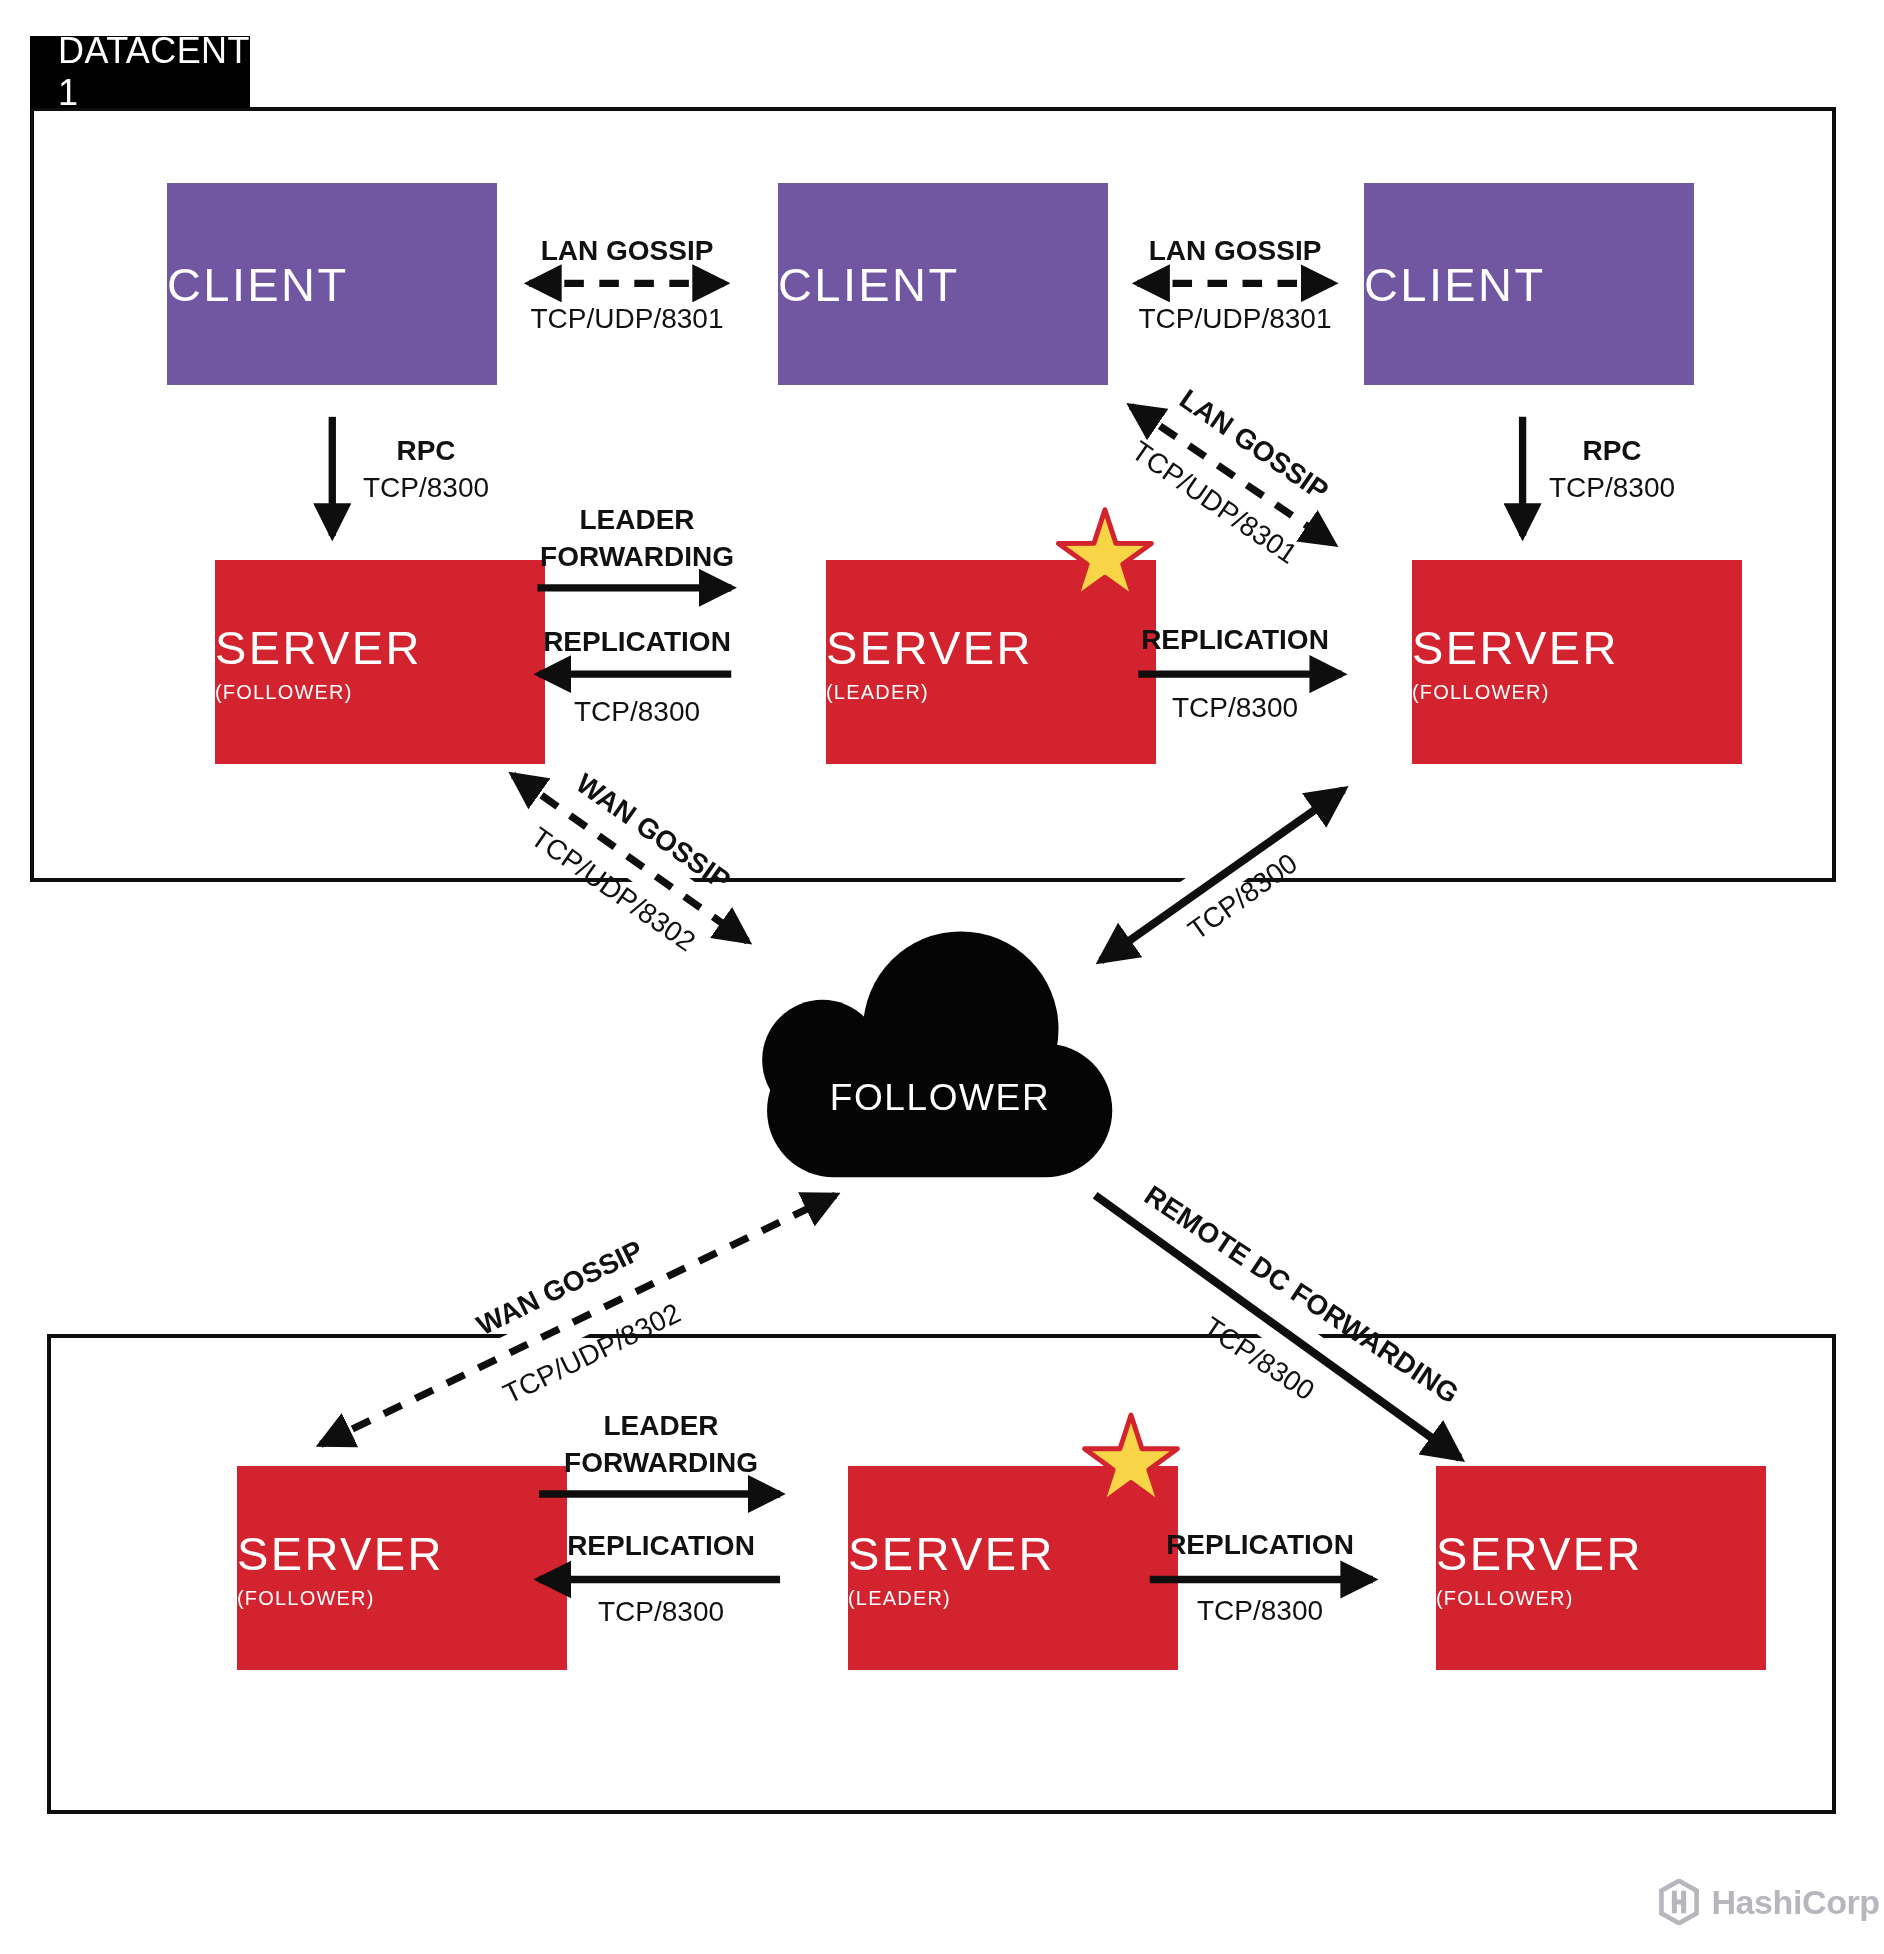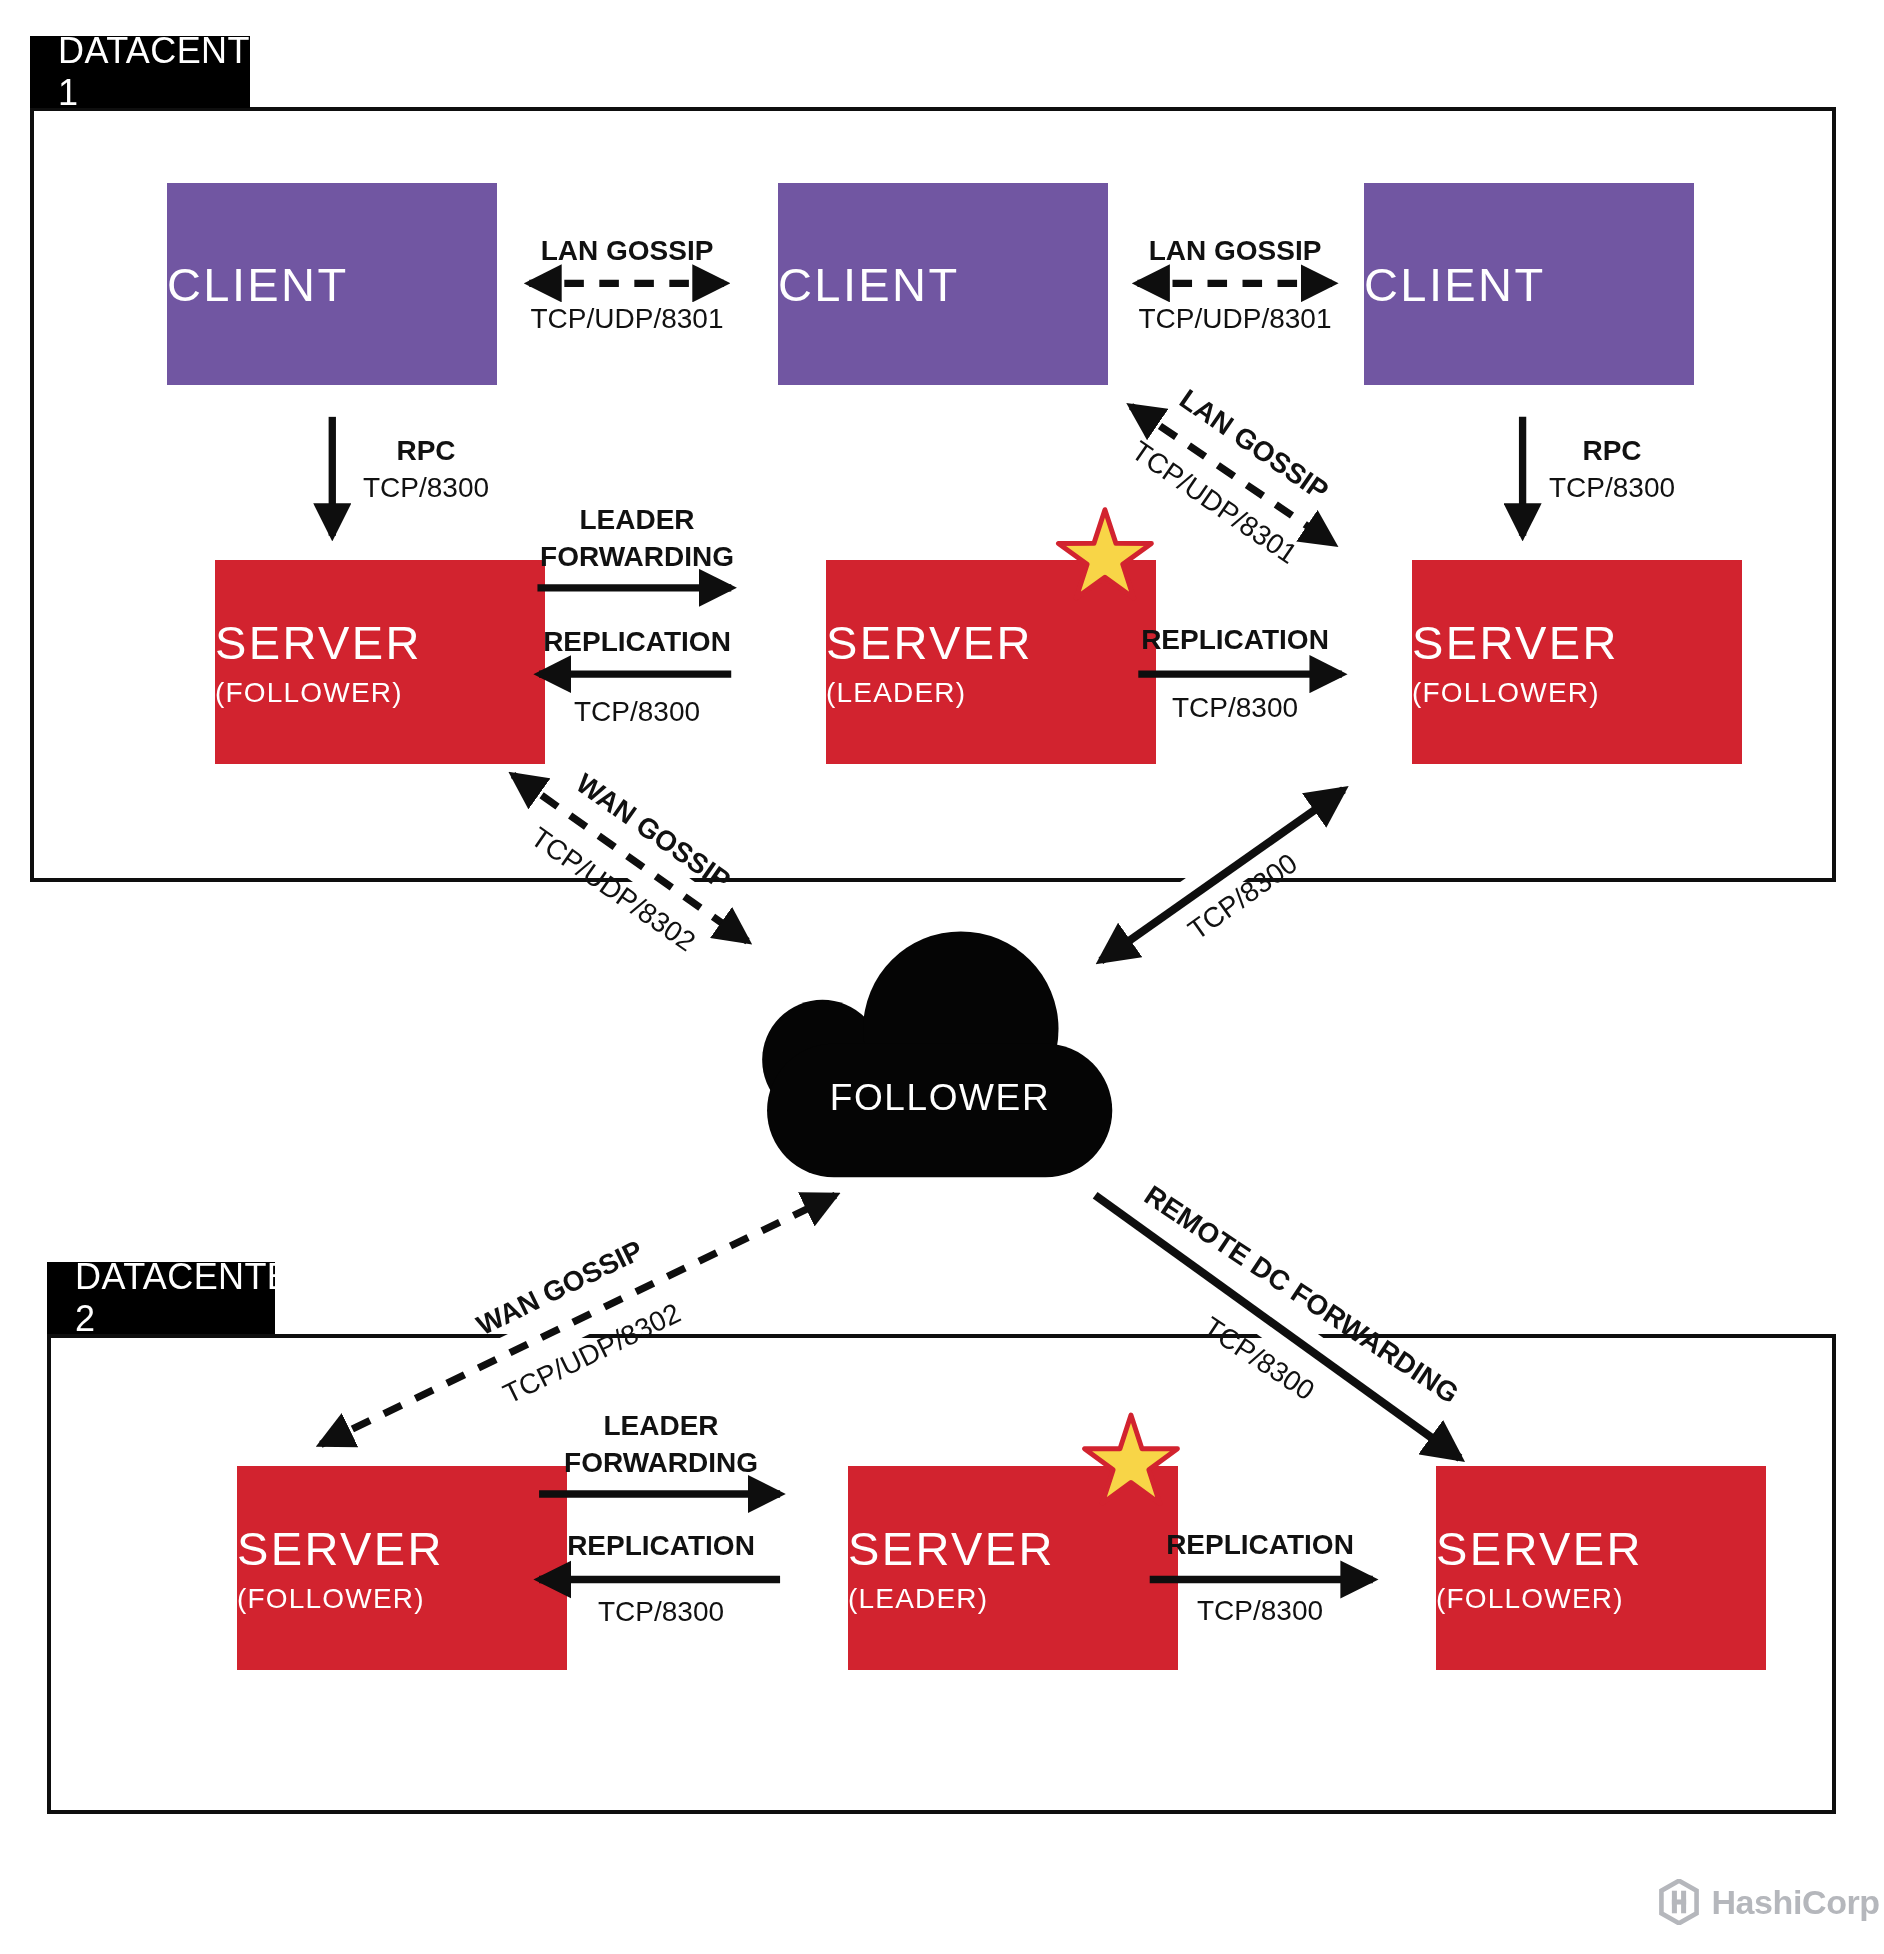--- a/index.html
+++ b/index.html
@@ -6,21 +6,21 @@
   .canvas{position:relative;width:1885px;height:1954px;background:#fff;
           font-family:"Liberation Sans",sans-serif;color:#111;overflow:hidden;}
   .frame{position:absolute;border:4.1px solid #0e0e0e;box-sizing:border-box;background:#fff;}
   .tag{position:absolute;background:#000;color:#fff;font-size:36px;font-weight:500;
        letter-spacing:0.4px;display:flex;align-items:center;padding-left:28px;box-sizing:border-box;}
   .box{position:absolute;width:330px;display:flex;flex-direction:column;align-items:flex-start;
        justify-content:center;color:#fff;text-align:center;}
   .client{height:202px;background:#7156A2;}
   .server{height:204px;background:#D2232F;margin-left:48px;}
   .bt{font-size:47px;font-weight:400;letter-spacing:2.4px;}
-  .bs{font-size:28px;letter-spacing:1.2px;margin-top:6.5px;}
+  .bs{font-size:20px;letter-spacing:1.2px;margin-top:6.5px;}
   .conn{position:absolute;text-align:center;font-size:28px;line-height:37px;
         transform:translateX(-50%);white-space:nowrap;color:#111;}
   .rot{position:absolute;text-align:center;font-size:28px;line-height:36px;white-space:nowrap;color:#111;}
   .b{font-weight:700;}
   .g36{margin-top:29px}.g38{margin-top:31px}.g41{margin-top:33px}.g42{margin-top:34px}
   .g46{margin-top:37px}.g50{margin-top:41px}.g56{margin-top:46px}.g59{margin-top:48px}
   .overlay{position:absolute;left:0;top:0;pointer-events:none;}
   .internet-label{position:absolute;color:#fff;font-size:37px;letter-spacing:1.6px;
                   transform:translate(-50%,-50%);}
   .brand{position:absolute;color:#B5B7BC;display:flex;align-items:center;gap:11.4px;}
@@ -30,23 +30,20 @@
 <body>
 
 <div class="canvas">
 
   <div class="frame" style="left:30px;top:107px;width:1806px;height:775px;"></div>
   <div class="tag" style="left:30px;top:36px;width:220px;height:72px;">
     <span>DATACENTER 1</span>
   </div>
 
   <div class="frame" style="left:47px;top:1334px;width:1789px;height:480px;"></div>
-  <div class="tag" style="left:47px;top:1262px;width:228px;height:72px;">
-    <span>DATACENTER 2</span>
-  </div>
 
   <div class="box client" style="left:167px;top:183px;">
     <div class="bt">CLIENT</div>
   </div>
   <div class="box client" style="left:778px;top:183px;">
     <div class="bt">CLIENT</div>
   </div>
   <div class="box client" style="left:1364px;top:183px;">
     <div class="bt">CLIENT</div>
   </div>

